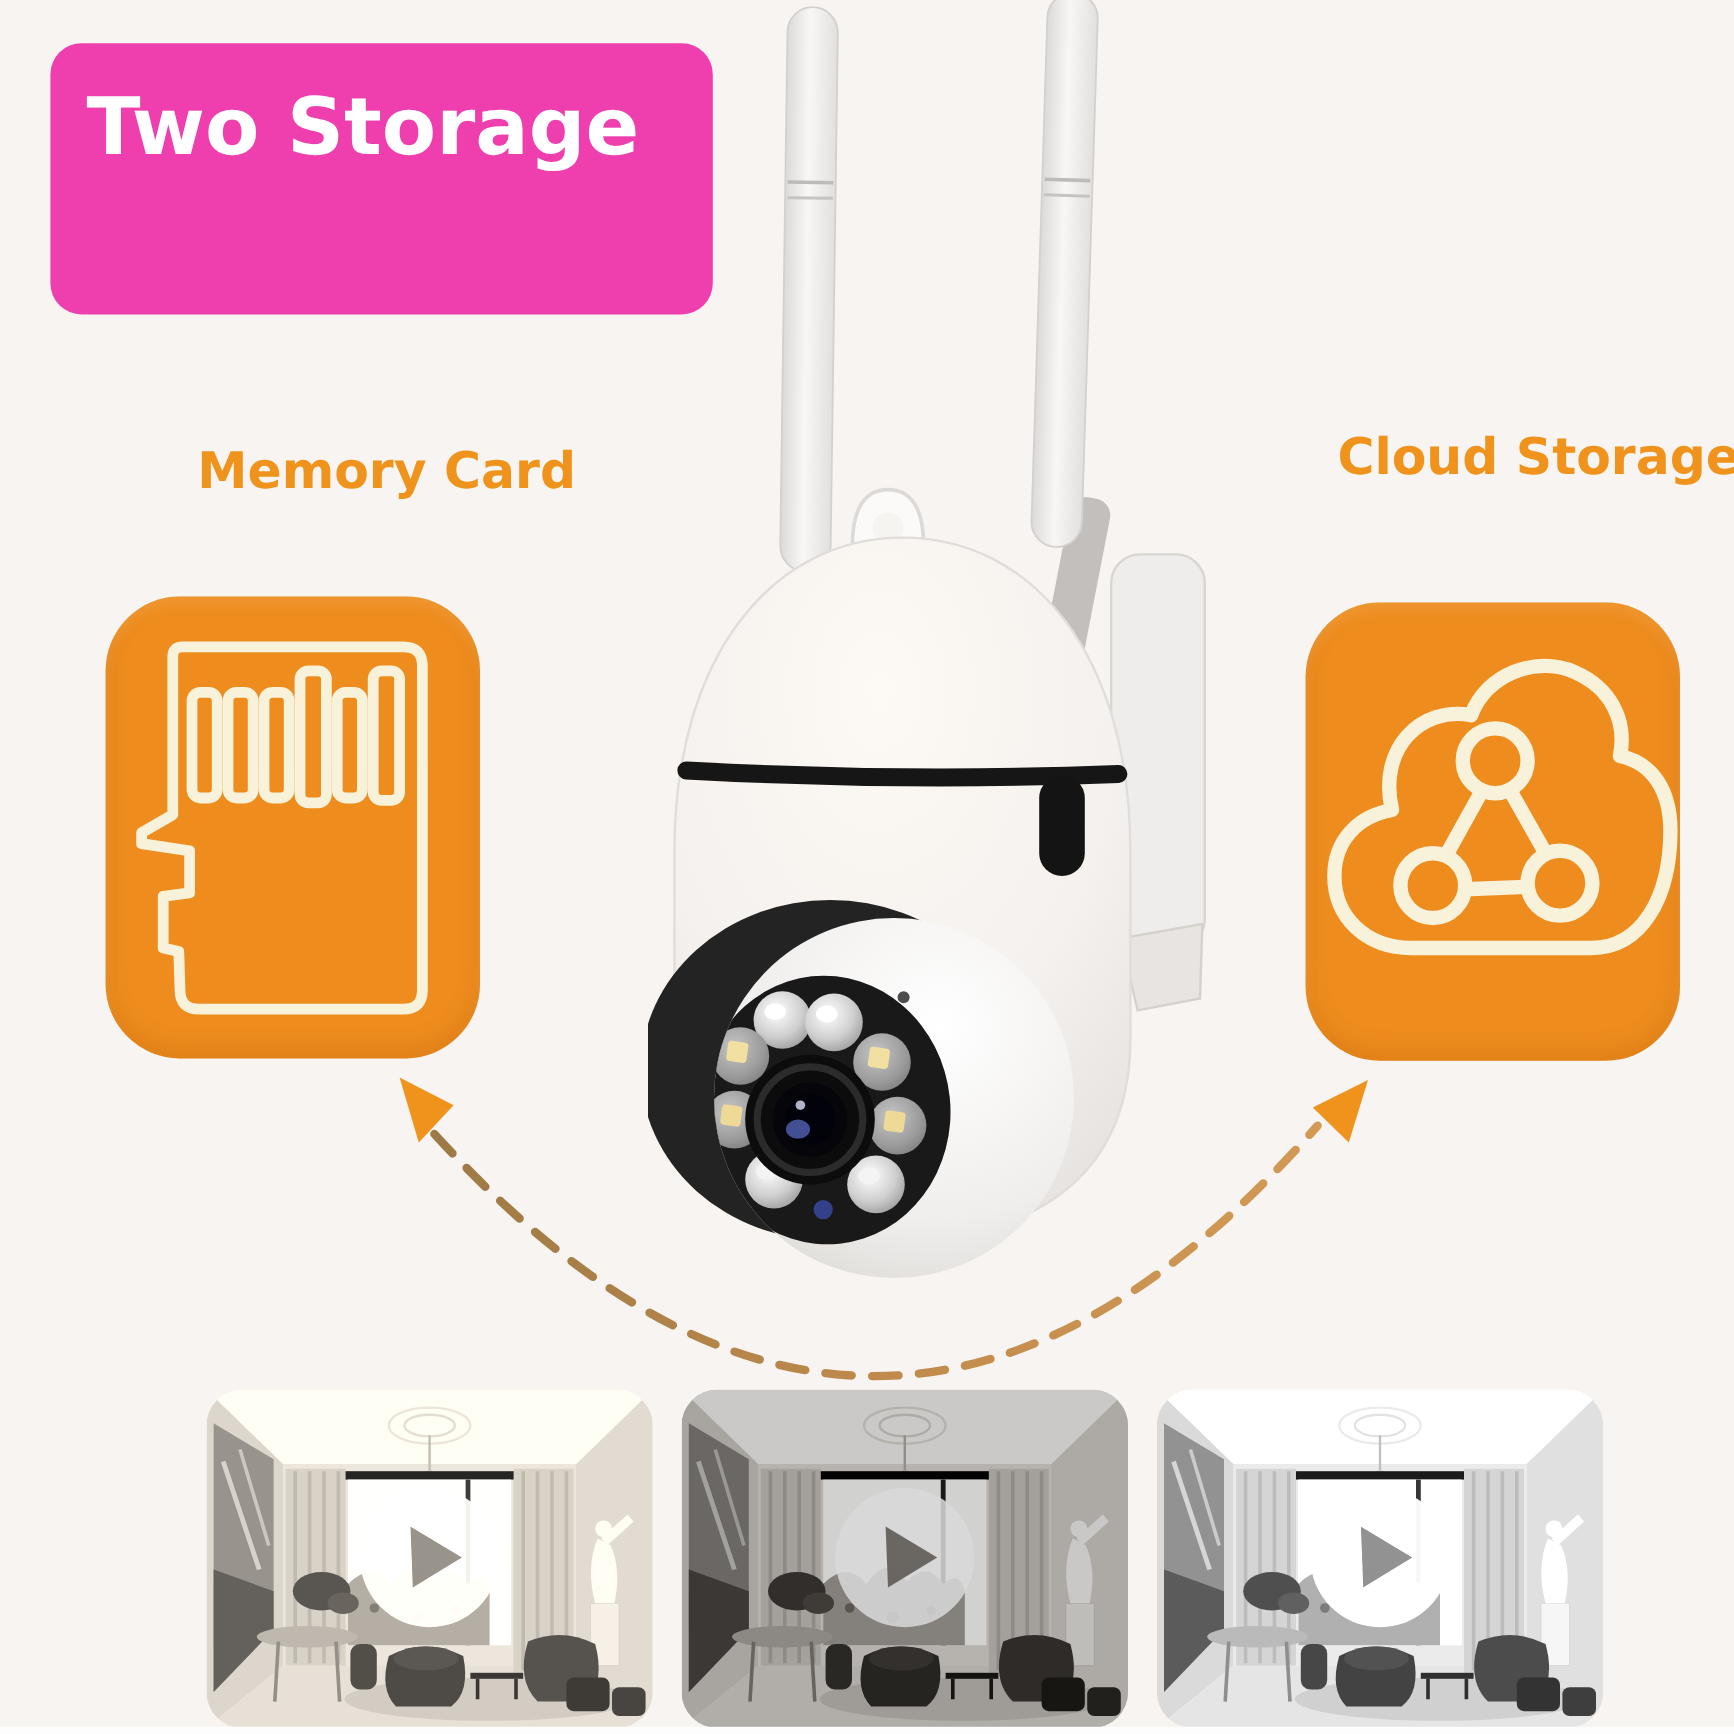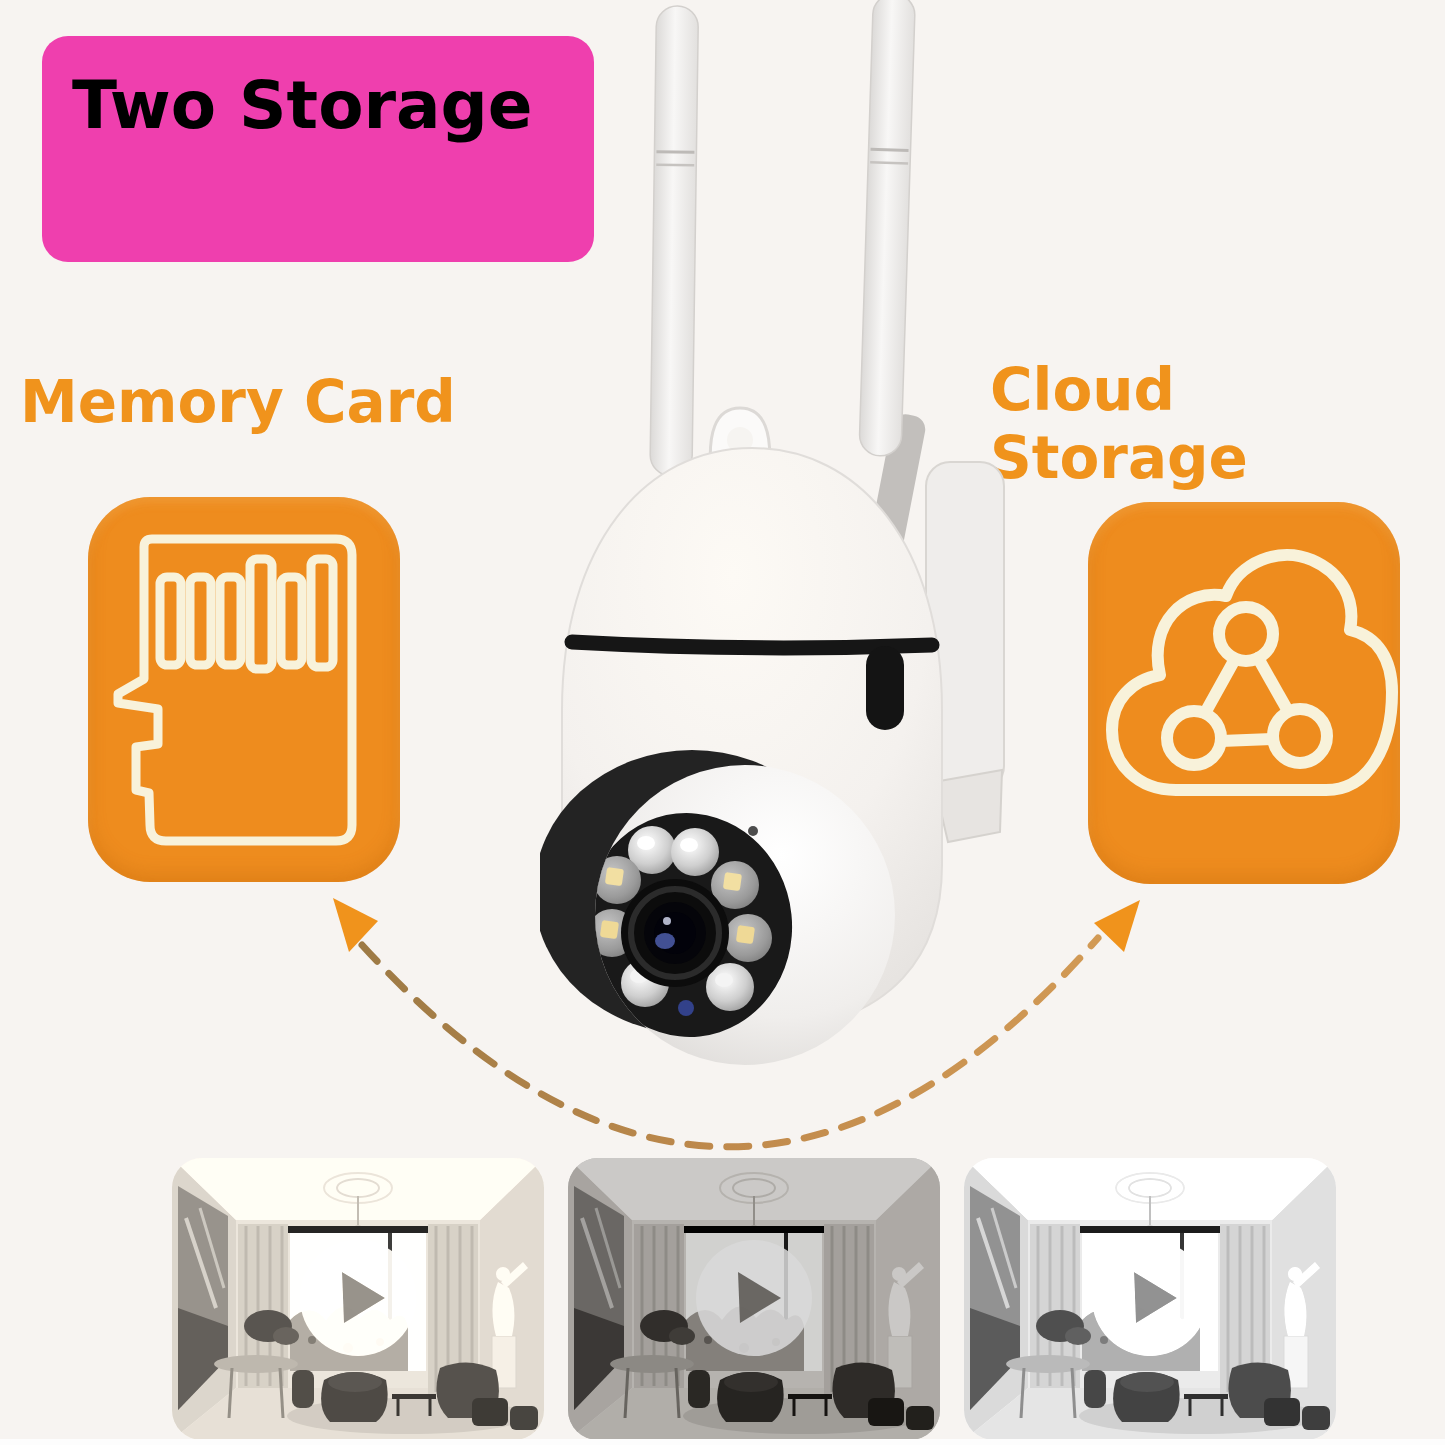--- a/index.html
+++ b/index.html
@@ -5,28 +5,28 @@
   html,body{margin:0;padding:0;}
   body{background:#ffffff;font-family:"DejaVu Sans","Liberation Sans",sans-serif;}
   .canvas{
     position:relative;width:1445px;height:1445px;overflow:hidden;
     background:#f7f4f1;
   }
   
   .banner{
     position:absolute;left:42px;top:36px;width:552px;height:226px;
     background:#ef3fae;border-radius:26px;
-    color:#000000;font-weight:bold;font-size:66px;line-height:1.28;
+    color:#ffffff;font-weight:bold;font-size:66px;line-height:1.28;
     padding:28px 0 0 30px;box-sizing:border-box;letter-spacing:0px;
   }
   .banner span{display:block;}
   
   .opt-label{
-    position:absolute;font-weight:bold;font-size:58px;color:#f0931c;
-    width:460px;text-align:left;letter-spacing:0px;
+    position:absolute;font-weight:bold;font-size:42px;color:#f0931c;
+    width:460px;text-align:right;letter-spacing:0px;
   }
   .opt-label.memory{left:20px;top:368px;}
   .opt-label.cloud{left:990px;top:356px;}
   
   .tile{
     position:absolute;background:#ee8c1e;border-radius:62px;
     box-shadow:inset 0 -8px 18px rgba(170,85,0,.22), inset 0 6px 10px rgba(255,200,120,.25);
   }
   .tile.memory{left:88px;top:497px;width:312px;height:385px;}
   .tile.cloud{left:1088px;top:502px;width:312px;height:382px;}

